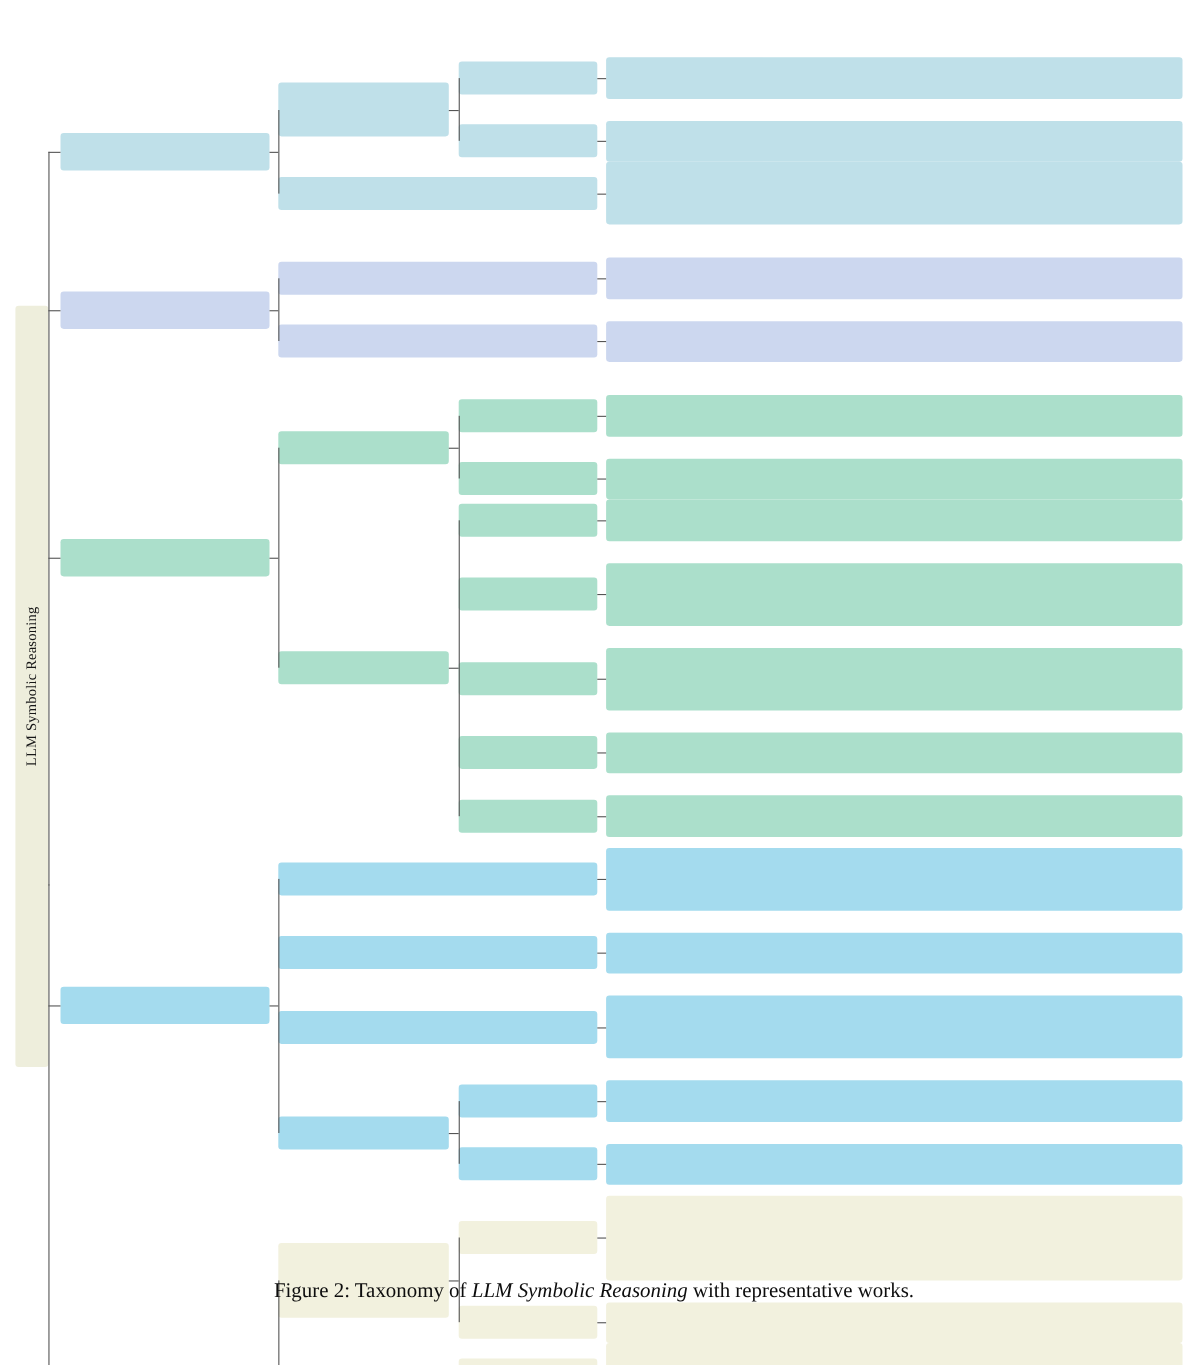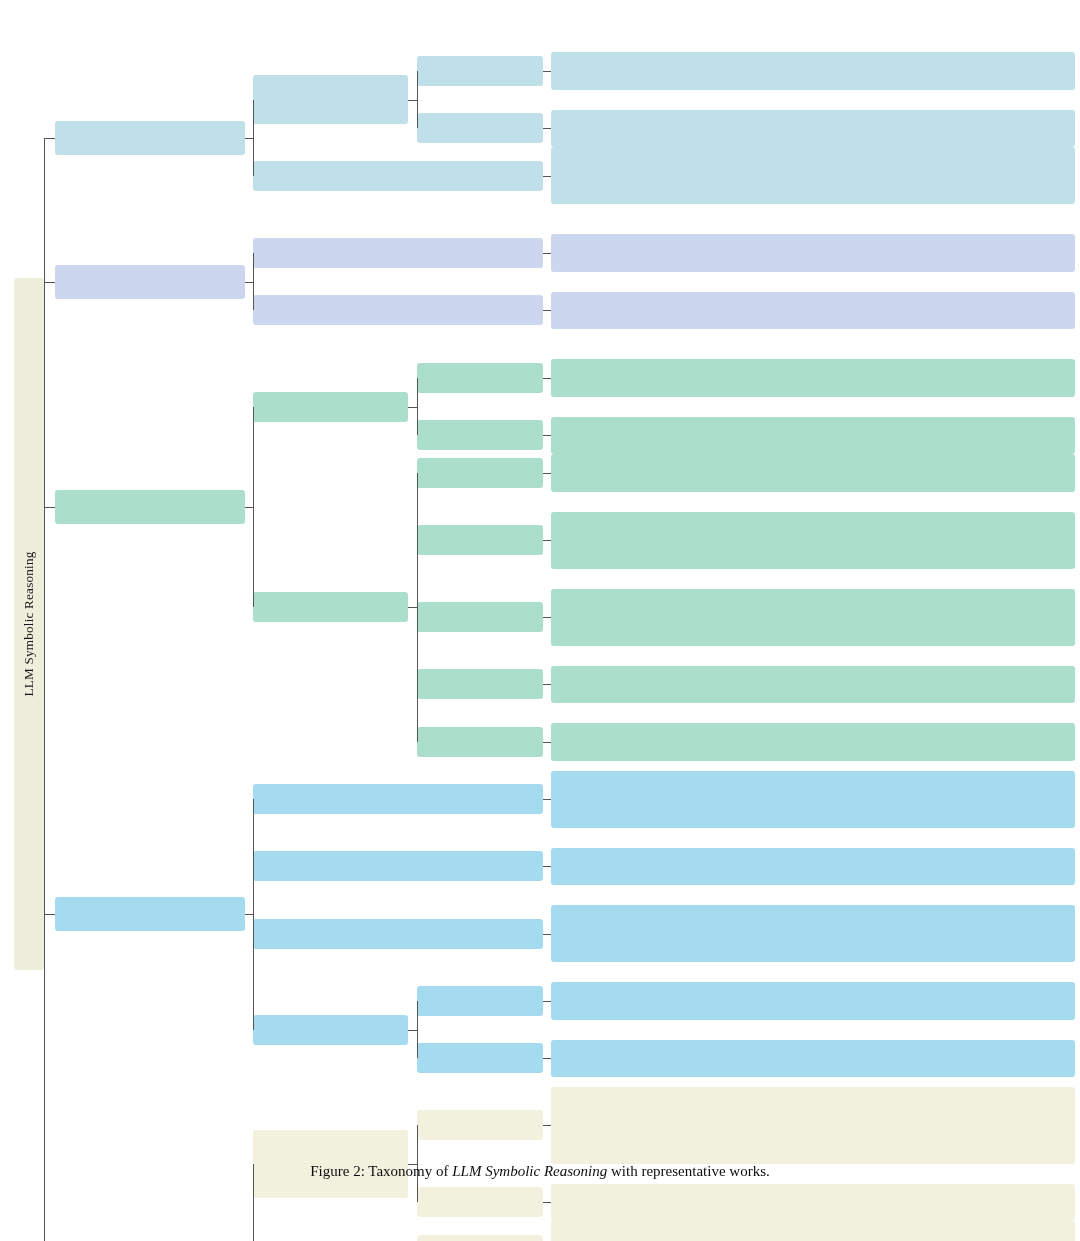--- a/index.html
+++ b/index.html
@@ -52,21 +52,21 @@
   
   .conn{position:absolute;background:#555;}
   .conn.h{height:1px;}
   .conn.v{width:1px;}
 
   
   #caption{
     position:absolute;
     left:0;top:1163px;width:1080px;
     text-align:center;
-    font-size:15px;
+    font-size:19px;
     color:#0d0d0d;
   }
   #caption i{font-style:italic;}
 </style>
 </head>
 <body>
 
 <div id="canvas">
 
   <div id="root-node">

